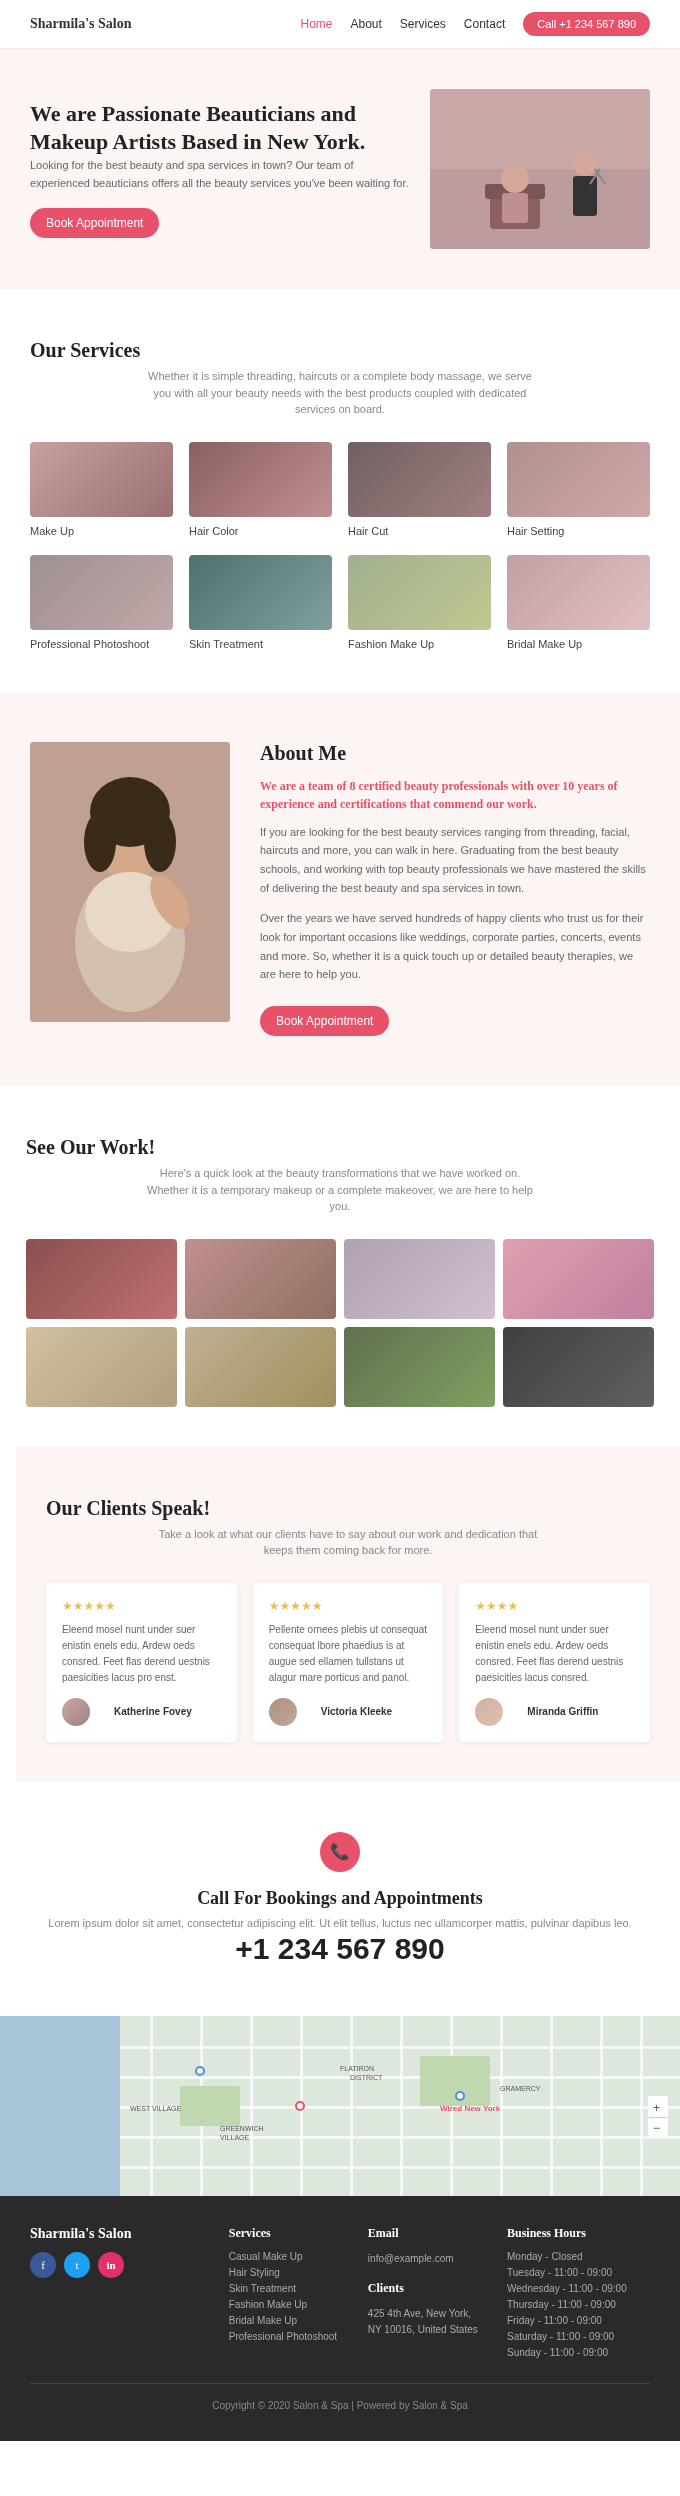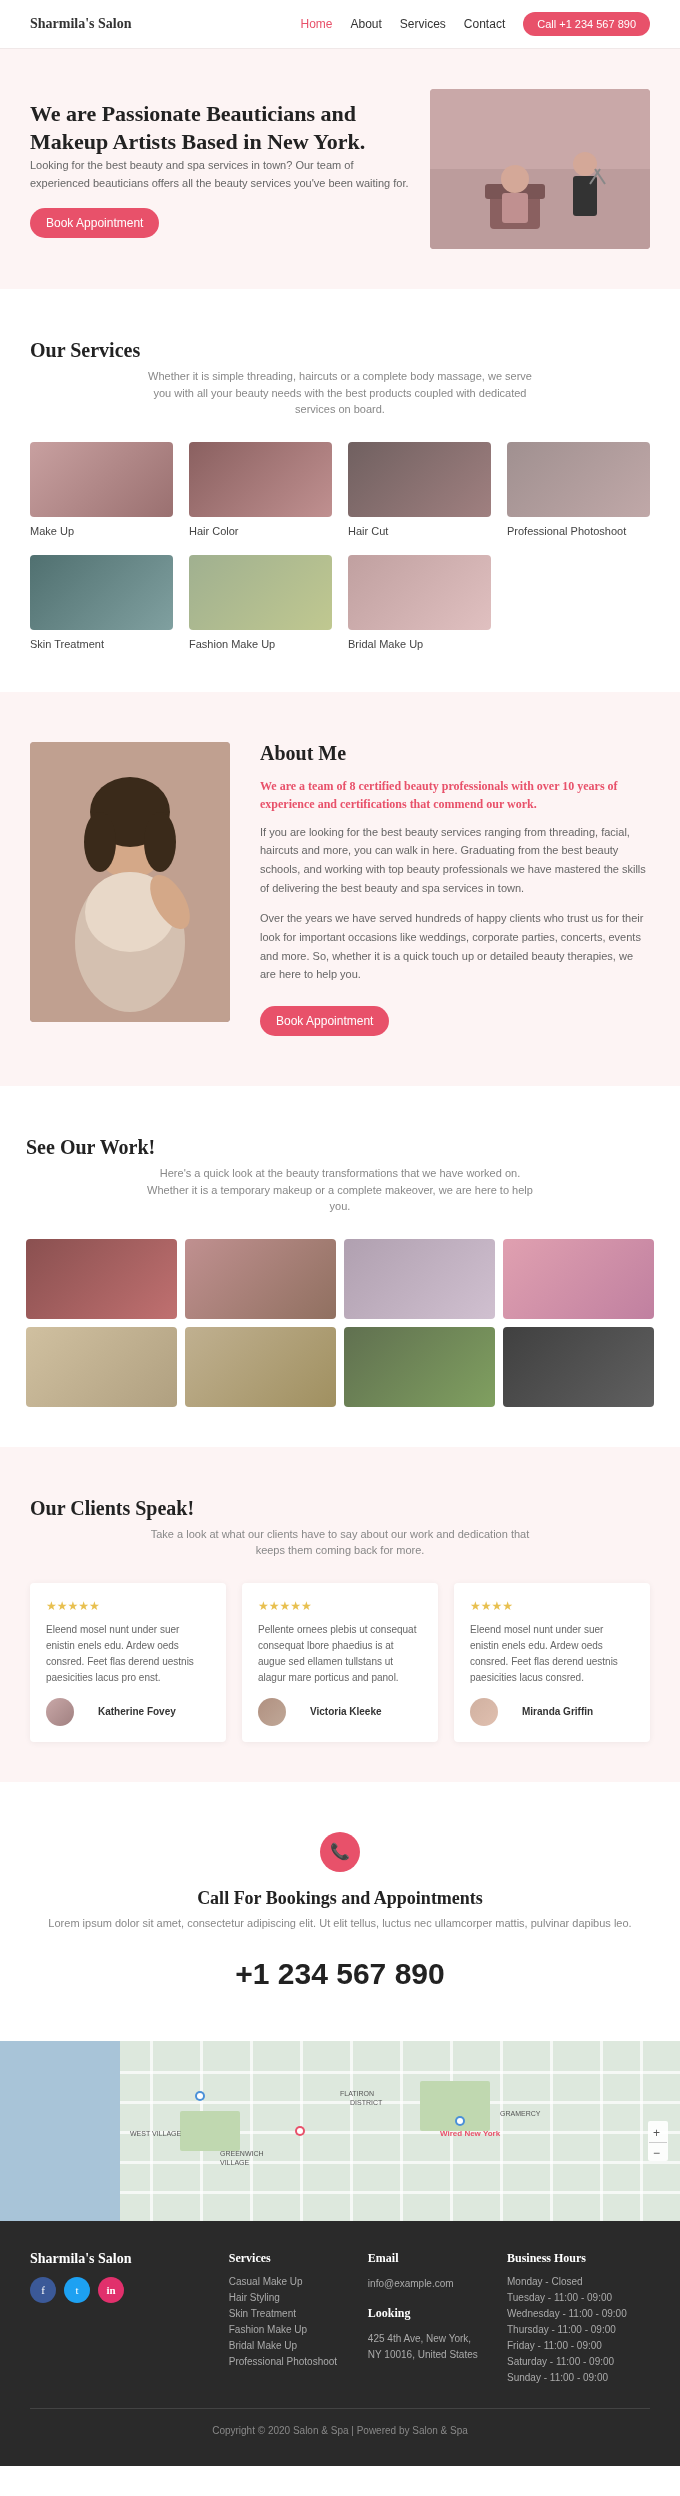--- a/index.html
+++ b/index.html
@@ -84,38 +84,38 @@
     .gi1 { background: linear-gradient(135deg, #8a5050, #c07070); }
     .gi2 { background: linear-gradient(135deg, #c09090, #907060); }
     .gi3 { background: linear-gradient(135deg, #b0a0b0, #d0c0d0); }
     .gi4 { background: linear-gradient(135deg, #e0a0b0, #c080a0); }
     .gi5 { background: linear-gradient(135deg, #d0c0a0, #b0a080); }
     .gi6 { background: linear-gradient(135deg, #c0b090, #a09060); }
     .gi7 { background: linear-gradient(135deg, #607050, #80a060); }
     .gi8 { background: linear-gradient(135deg, #404040, #606060); }
 
     
-    .testimonials-section { padding: 50px 30px 40px; background: #fdf4f4; }
+    .testimonials-section { padding: 50px 30px 40px; background: #fdf4f4; margin-left: 16px; }
     .testimonials-grid { display: grid; grid-template-columns: repeat(3, 1fr); gap: 16px; }
     .testimonial-card { background: #fff; padding: 16px; border-radius: 4px; box-shadow: 0 1px 6px rgba(0,0,0,0.06); }
     .stars { color: #e8c050; font-size: 12px; margin-bottom: 8px; }
     .testimonial-text { font-size: 10px; color: #666; line-height: 1.6; margin-bottom: 12px; font-family: Arial, sans-serif; }
     .testimonial-author { display: flex; align-items: center; gap: 24px; }
     .author-avatar { width: 28px; height: 28px; border-radius: 50%; background: #c9a8a8; flex-shrink: 0; }
     .author-name { font-size: 10px; font-weight: bold; color: #333; font-family: Arial, sans-serif; }
 
     
     .contact-section { background: #fff; padding: 50px 30px; text-align: center; }
     .phone-icon {
       width: 40px; height: 40px; background: #e8516a; border-radius: 50%;
       display: flex; align-items: center; justify-content: center;
       margin: 0 auto 16px; color: #fff; font-size: 16px;
     }
     .contact-section h2 { font-size: 18px; color: #222; margin-bottom: 8px; }
-    .contact-section p { font-size: 11px; color: #888; margin-bottom: 28px; font-family: Arial, sans-serif; }
+    .contact-section p { font-size: 11px; color: #888; margin-bottom: 3px; font-family: Arial, sans-serif; }
     .phone-number { font-size: 30px; font-weight: bold; color: #222; font-family: Arial, sans-serif; }
 
     
     .map-section { background: #d0d8e0; height: 180px; position: relative; overflow: hidden; }
     .map-placeholder {
       width: 100%; height: 100%;
       background: linear-gradient(135deg, #c8d8e8 0%, #a0b8c8 50%, #b8c8d8 100%);
       display: flex; align-items: center; justify-content: center;
     }
     .map-inner { width: 100%; height: 100%; position: relative; }
@@ -192,20 +192,24 @@
       <div class="service-img s1"></div>
       <span class="service-label">Make Up</span>
     </div>
     <div class="service-item">
       <div class="service-img s2"></div>
       <span class="service-label">Hair Color</span>
     </div>
     <div class="service-item">
       <div class="service-img s3"></div>
       <span class="service-label">Hair Cut</span>
+    </div>
+    <div class="service-item">
+      <div class="service-img s4"></div>
+      <span class="service-label">Hair Setting</span>
     </div>
     <div class="service-item">
       <div class="service-img s5"></div>
       <span class="service-label">Professional Photoshoot</span>
     </div>
     <div class="service-item">
       <div class="service-img s6"></div>
       <span class="service-label">Skin Treatment</span>
     </div>
     <div class="service-item">
@@ -377,21 +381,21 @@
         <li>Hair Styling</li>
         <li>Skin Treatment</li>
         <li>Fashion Make Up</li>
         <li>Bridal Make Up</li>
         <li>Professional Photoshoot</li>
       </ul>
     </div>
     <div class="footer-col">
       <h4>Email</h4>
       <p>info@example.com</p>
-      <h4 style="margin-top:14px;">Looking</h4>
+      <h4 style="margin-top:14px;">Clients</h4>
       <p>425 4th Ave, New York, NY 10016, United States</p>
     </div>
     <div class="footer-col">
       <h4>Business Hours</h4>
       <ul>
         <li>Monday - Closed</li>
         <li>Tuesday - 11:00 - 09:00</li>
         <li>Wednesday - 11:00 - 09:00</li>
         <li>Thursday - 11:00 - 09:00</li>
         <li>Friday - 11:00 - 09:00</li>

